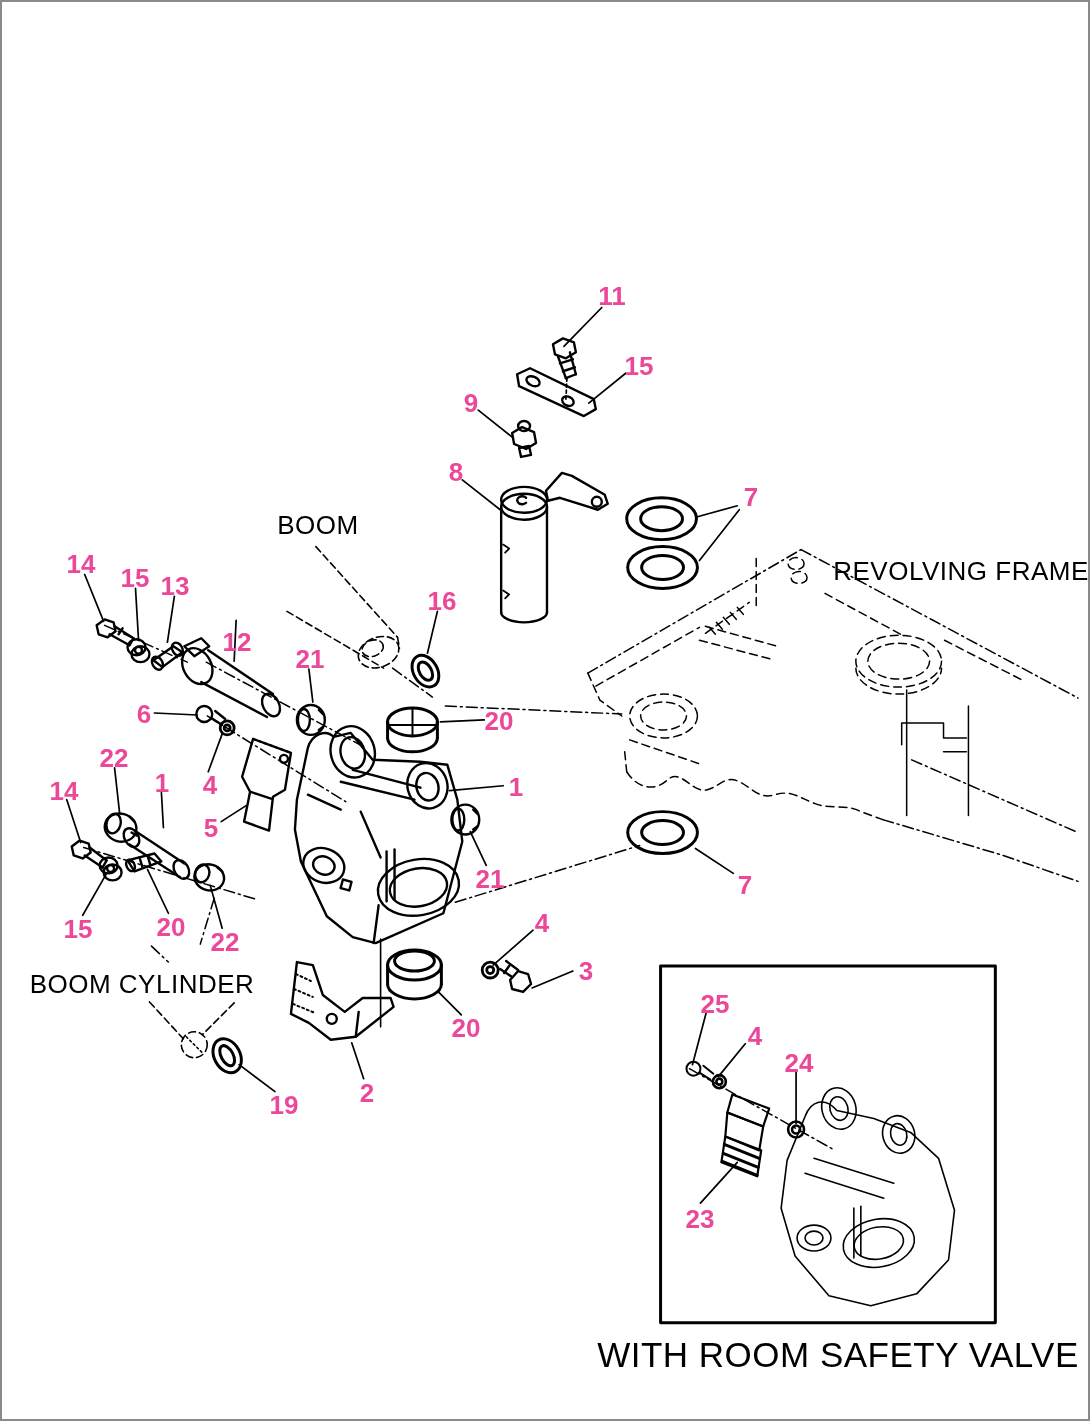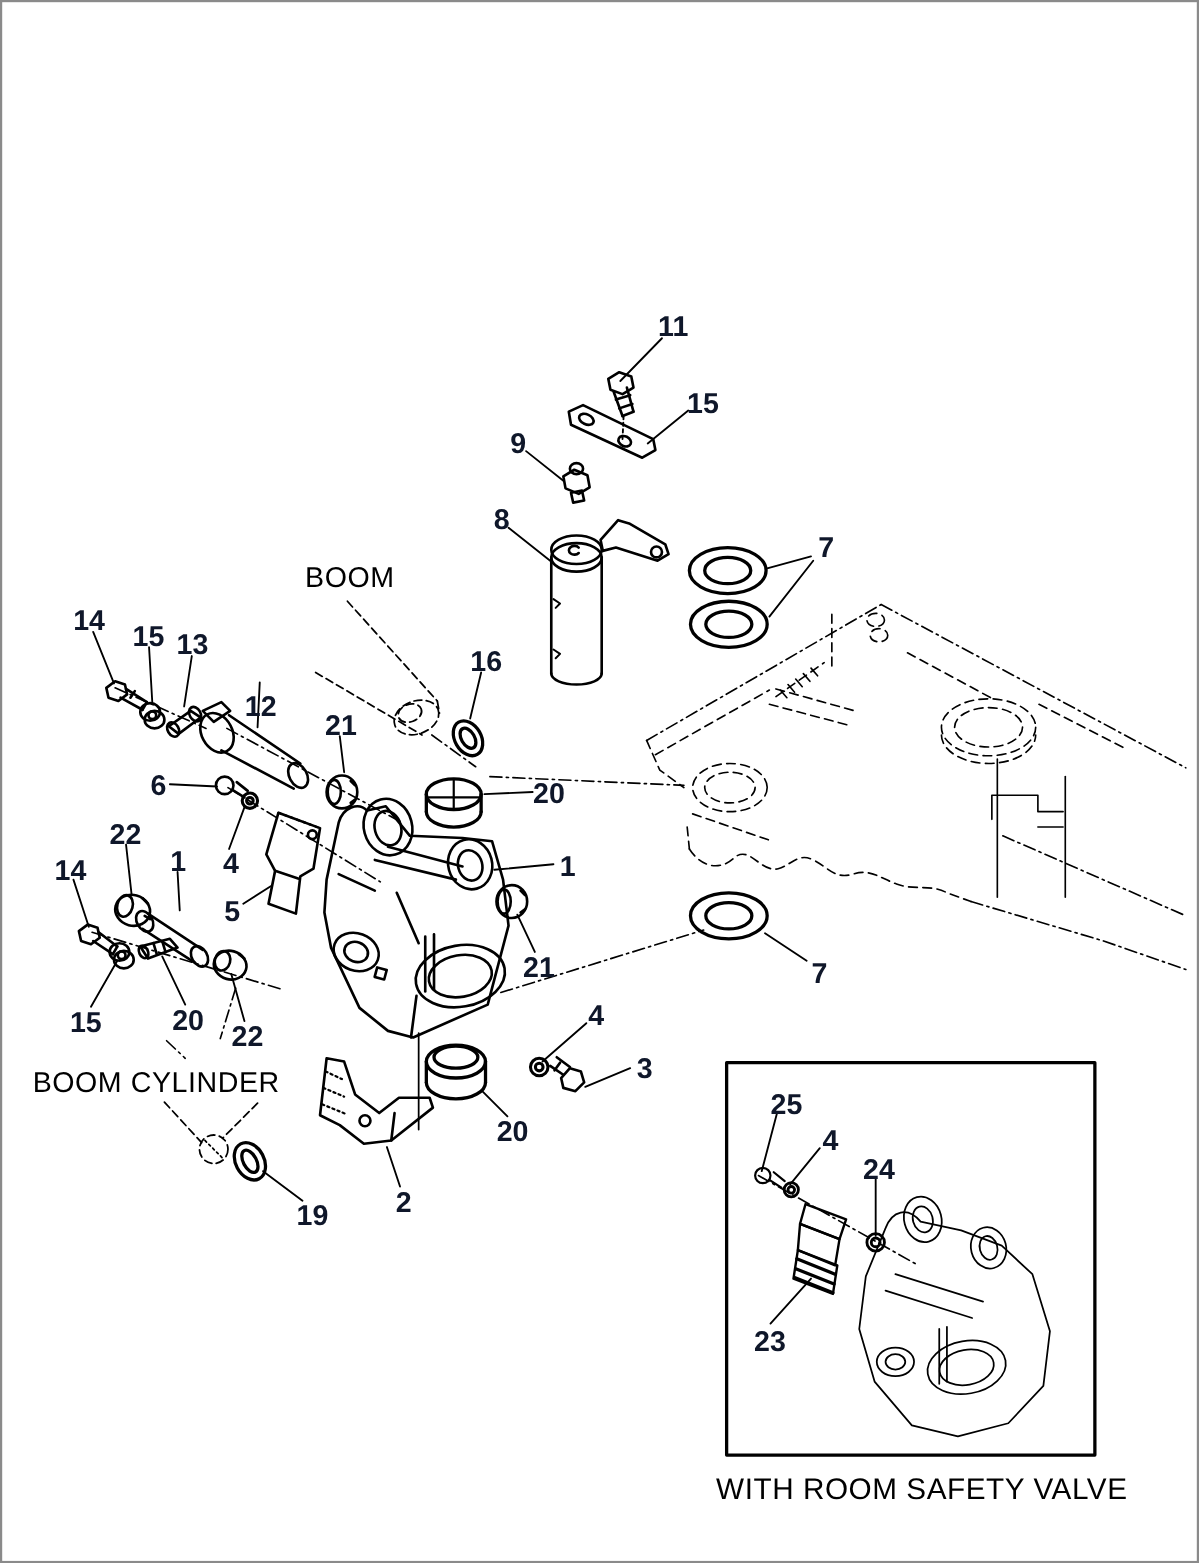--- a/index.html
+++ b/index.html
@@ -4,28 +4,28 @@
 <style>
   html,body{margin:0;padding:0;background:#fff;}
   .page{
     position:relative;width:1090px;height:1421px;background:#fff;
     border:2px solid #8a8a8a;box-sizing:border-box;overflow:hidden;
     font-family:"Liberation Sans",sans-serif;
   }
   svg.art{position:absolute;left:0;top:0;width:100%;height:100%;}
   .callout{
     position:absolute;transform:translate(-50%,-50%);
-    font-weight:bold;font-size:26px;color:#0f172a;white-space:nowrap;line-height:1;
+    font-weight:bold;font-size:26px;color:#ec4899;white-space:nowrap;line-height:1;
   }
   .biglabel{
     position:absolute;transform:translate(-50%,-50%);
     font-weight:normal;font-size:26px;color:#000;white-space:nowrap;line-height:1;
     letter-spacing:0.5px;
   }
-  .caption{font-size:27px;}
+  .caption{font-size:35px;}
 </style>
 </head>
 <body>
 
 <div class="page">
 
 <svg class="art" viewBox="0 0 1090 1421" fill="none" stroke="#000" stroke-width="2.4" stroke-linecap="round" stroke-linejoin="round">
 
   <g stroke-width="1.7">
     <line x1="602" y1="306" x2="564" y2="345"></line>
@@ -412,16 +412,17 @@
   <div class="callout" style="left:584px;top:969px">3</div>
   <div class="callout" style="left:464px;top:1026px">20</div>
   <div class="callout" style="left:282px;top:1103px">19</div>
   <div class="callout" style="left:365px;top:1091px">2</div>
   <div class="callout" style="left:713px;top:1002px">25</div>
   <div class="callout" style="left:753px;top:1034px">4</div>
   <div class="callout" style="left:797px;top:1061px">24</div>
   <div class="callout" style="left:698px;top:1217px">23</div>
 
   <div class="biglabel" style="left:316px;top:523px">BOOM</div>
+  <div class="biglabel" style="left:959px;top:569px">REVOLVING FRAME</div>
   <div class="biglabel" style="left:140px;top:982px">BOOM CYLINDER</div>
   <div class="biglabel caption" style="left:836px;top:1352px">WITH ROOM SAFETY VALVE</div>
 
 </div>
 
 </body></html>

